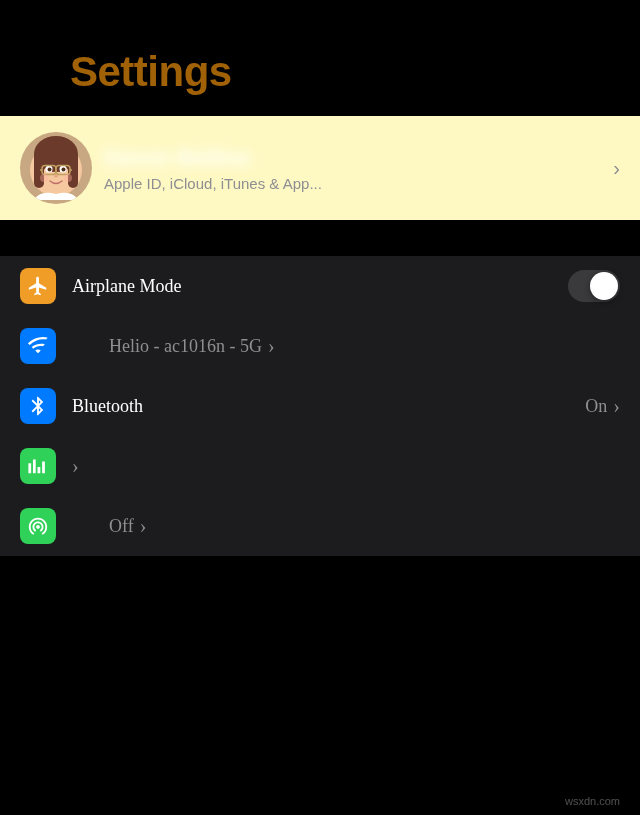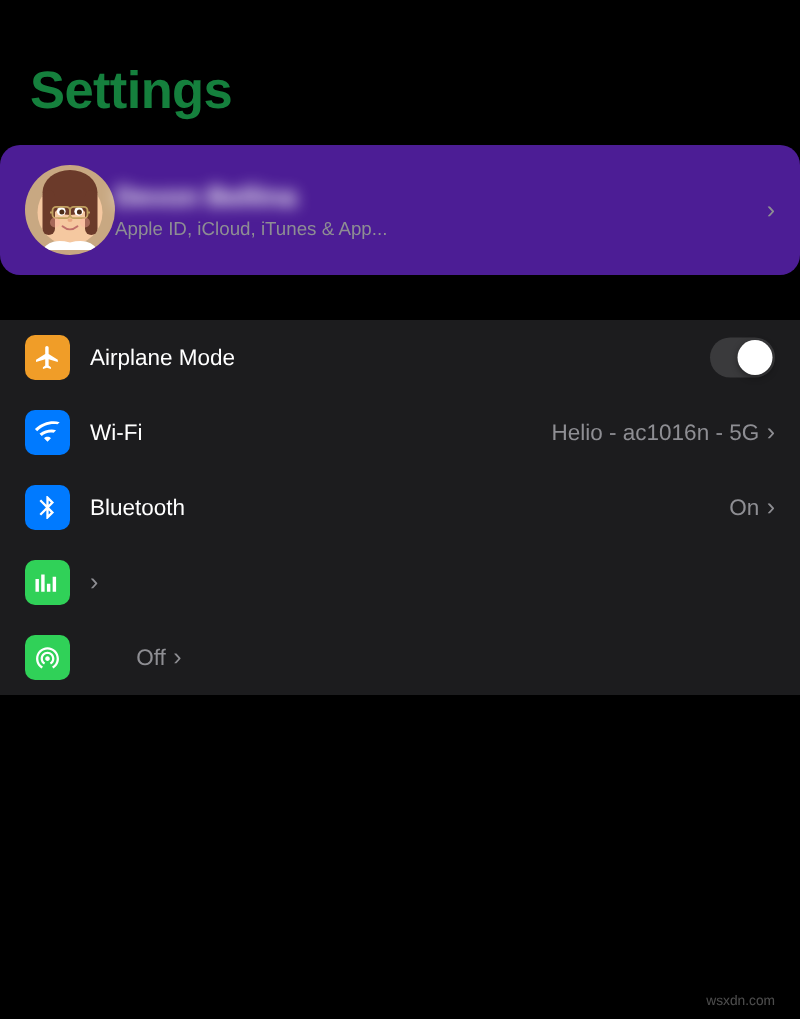--- a/index.html
+++ b/index.html
@@ -18,33 +18,33 @@
     }
 
     .header-section {
       background-color: #000000;
       padding: 48px 24px 20px 24px;
     }
 
     .page-title {
       font-size: 42px;
       font-weight: 800;
-      color: #15803d;
+      color: #a16207;
       letter-spacing: -0.5px;
+      margin-left: 46px;
     }
 
     .profile-section {
-      background-color: #4c1d95;
+      background-color: #fef9c3;
       margin: 0;
       padding: 16px 20px;
       display: flex;
       align-items: center;
-      gap: 0;
+      gap: 12px;
       border-bottom: none;
-      border-radius: 16px;
     }
 
     .avatar-container {
       width: 72px;
       height: 72px;
       border-radius: 50%;
       overflow: hidden;
       flex-shrink: 0;
       background: #c8a882;
       display: flex;
@@ -83,20 +83,21 @@
     }
 
     .settings-row {
       display: flex;
       align-items: center;
       padding: 12px 20px;
       background-color: #1c1c1e;
       min-height: 60px;
       position: relative;
       cursor: pointer;
+      font-family: Liberation Serif, serif;
     }
 
     .settings-row:not(:last-child)::after {
       content: '';
       position: absolute;
       bottom: 0;
       left: 72px;
       right: 0;
       height: 0.5px;
       background-color: #3a3a3c;
@@ -243,21 +244,20 @@
       <div class="toggle-thumb"></div>
     </div>
   </div>
 
   <div class="settings-row">
     <div class="settings-icon icon-wifi">
       <svg class="icon-svg" viewBox="0 0 24 24">
         <path d="M1 9l2 2c5.07-5.07 11.42-7.07 17.71-6.1L22.66 3C15.54 1.01 7.43 3.13 1 9zm8 8l3 3 3-3c-1.65-1.66-4.34-1.66-6 0zm-4-4l2 2c2.76-2.76 6.73-3.65 10.39-2.68L19.49 10C14.93 8.66 9.7 9.9 5 13z"></path>
       </svg>
     </div>
-    <span class="settings-label">Wi-Fi</span>
     <span class="settings-value">Helio - ac1016n - 5G</span>
     <span class="chevron-right">›</span>
   </div>
 
   <div class="settings-row">
     <div class="settings-icon icon-bluetooth">
       <svg class="icon-svg" viewBox="0 0 24 24">
         <path d="M17.71 7.71L12 2h-1v7.59L6.41 5 5 6.41 10.59 12 5 17.59 6.41 19 11 14.41V22h1l5.71-5.71-4.3-4.29 4.3-4.29zM13 5.83l1.88 1.88L13 9.59V5.83zm1.88 10.46L13 18.17v-3.76l1.88 1.88z"></path>
       </svg>
     </div>

